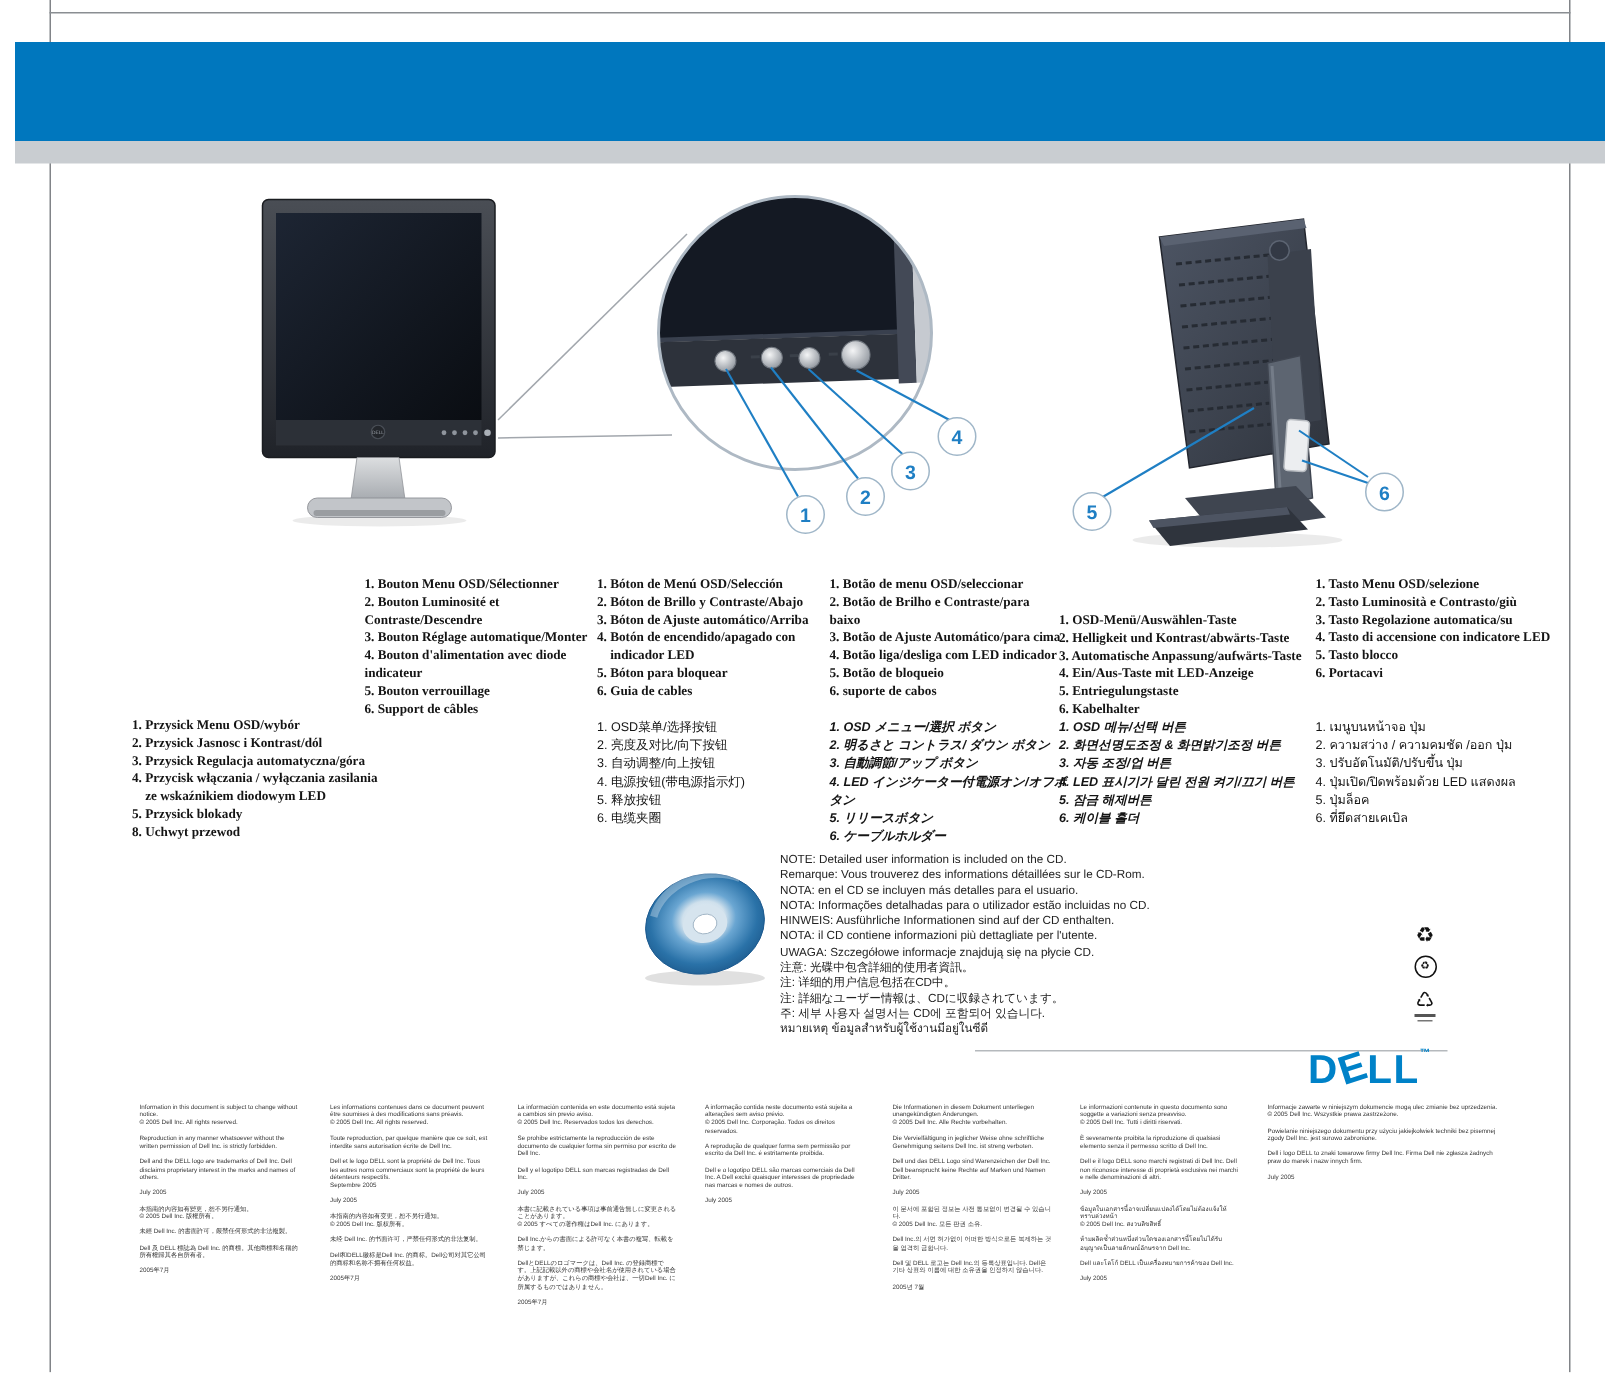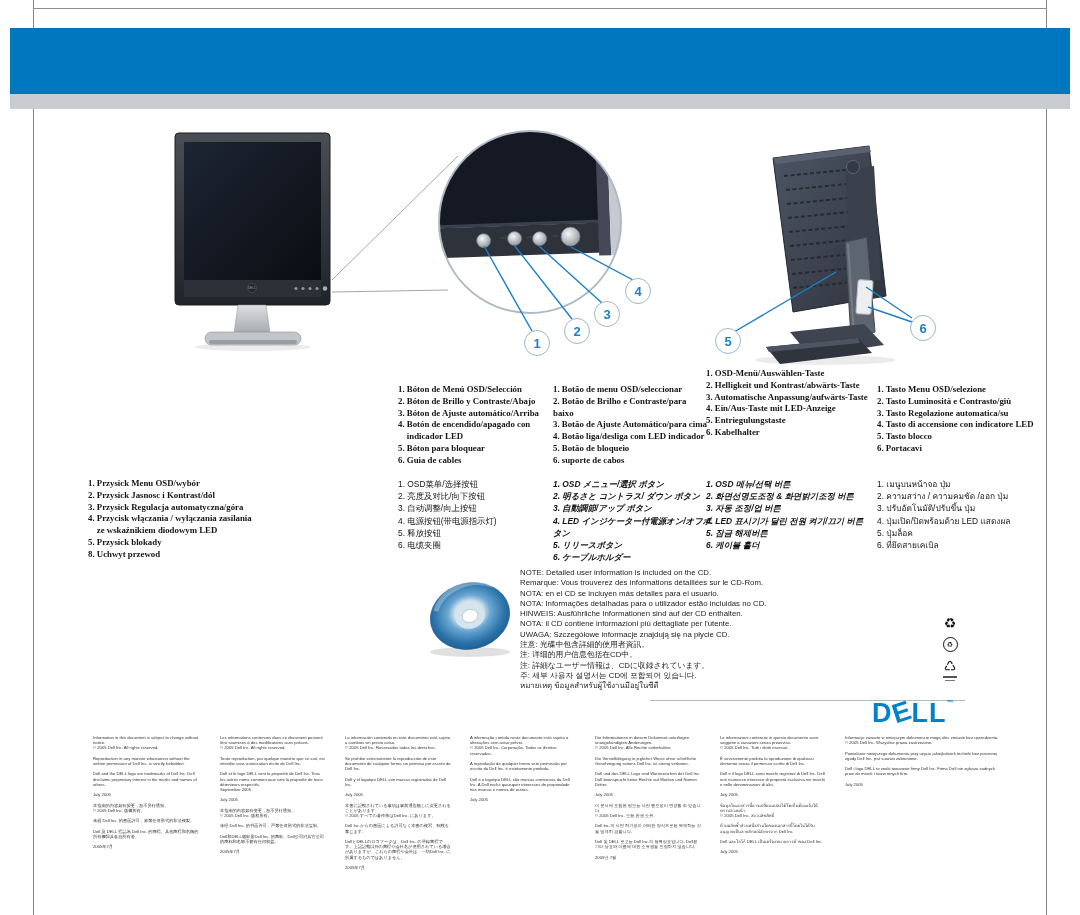--- a/index.html
+++ b/index.html
@@ -152,34 +152,40 @@
     </g>
   </svg>
 
   <div class="callout" style="left:524px;top:330px">1</div>
   <div class="callout" style="left:564px;top:318px">2</div>
   <div class="callout" style="left:594px;top:301px">3</div>
   <div class="callout" style="left:625px;top:278px">4</div>
   <div class="callout" style="left:715px;top:328px">5</div>
   <div class="callout" style="left:910px;top:315px">6</div>
 
+  <div class="list serif" style="left:243px;top:384px;width:160px">1. Bouton Menu OSD/Sélectionner
+2. Bouton Luminosité et Contraste/Descendre
+3. Bouton Réglage automatique/Monter
+4. Bouton d'alimentation avec diode indicateur
+5. Bouton verrouillage
+6. Support de câbles</div>
   <div class="list serif" style="left:398px;top:384px;width:155px">1. Bóton de Menú OSD/Selección
 2. Bóton de Brillo y Contraste/Abajo
 3. Bóton de Ajuste automático/Arriba
 4. Botón de encendido/apagado con
     indicador LED
 5. Bóton para bloquear
 6. Guia de cables</div>
   <div class="list serif" style="left:553px;top:384px;width:155px">1. Botão de menu OSD/seleccionar
 2. Botão de Brilho e Contraste/para baixo
 3. Botão de Ajuste Automático/para cima
 4. Botão liga/desliga com LED indicador
 5. Botão de bloqueio
 6. suporte de cabos</div>
-  <div class="list serif" style="left:706px;top:368px;width:168px">1. OSD-Menü/Auswählen-Taste
+  <div class="list serif" style="left:706px;top:408px;width:168px">1. OSD-Menü/Auswählen-Taste
 2. Helligkeit und Kontrast/abwärts-Taste
 3. Automatische Anpassung/aufwärts-Taste
 4. Ein/Aus-Taste mit LED-Anzeige
 5. Entriegulungstaste
 6. Kabelhalter</div>
   <div class="list serif" style="left:877px;top:384px;width:168px">1. Tasto Menu OSD/selezione
 2. Tasto Luminosità e Contrasto/giù
 3. Tasto Regolazione automatica/su
 4. Tasto di accensione con indicatore LED
 5. Tasto blocco

